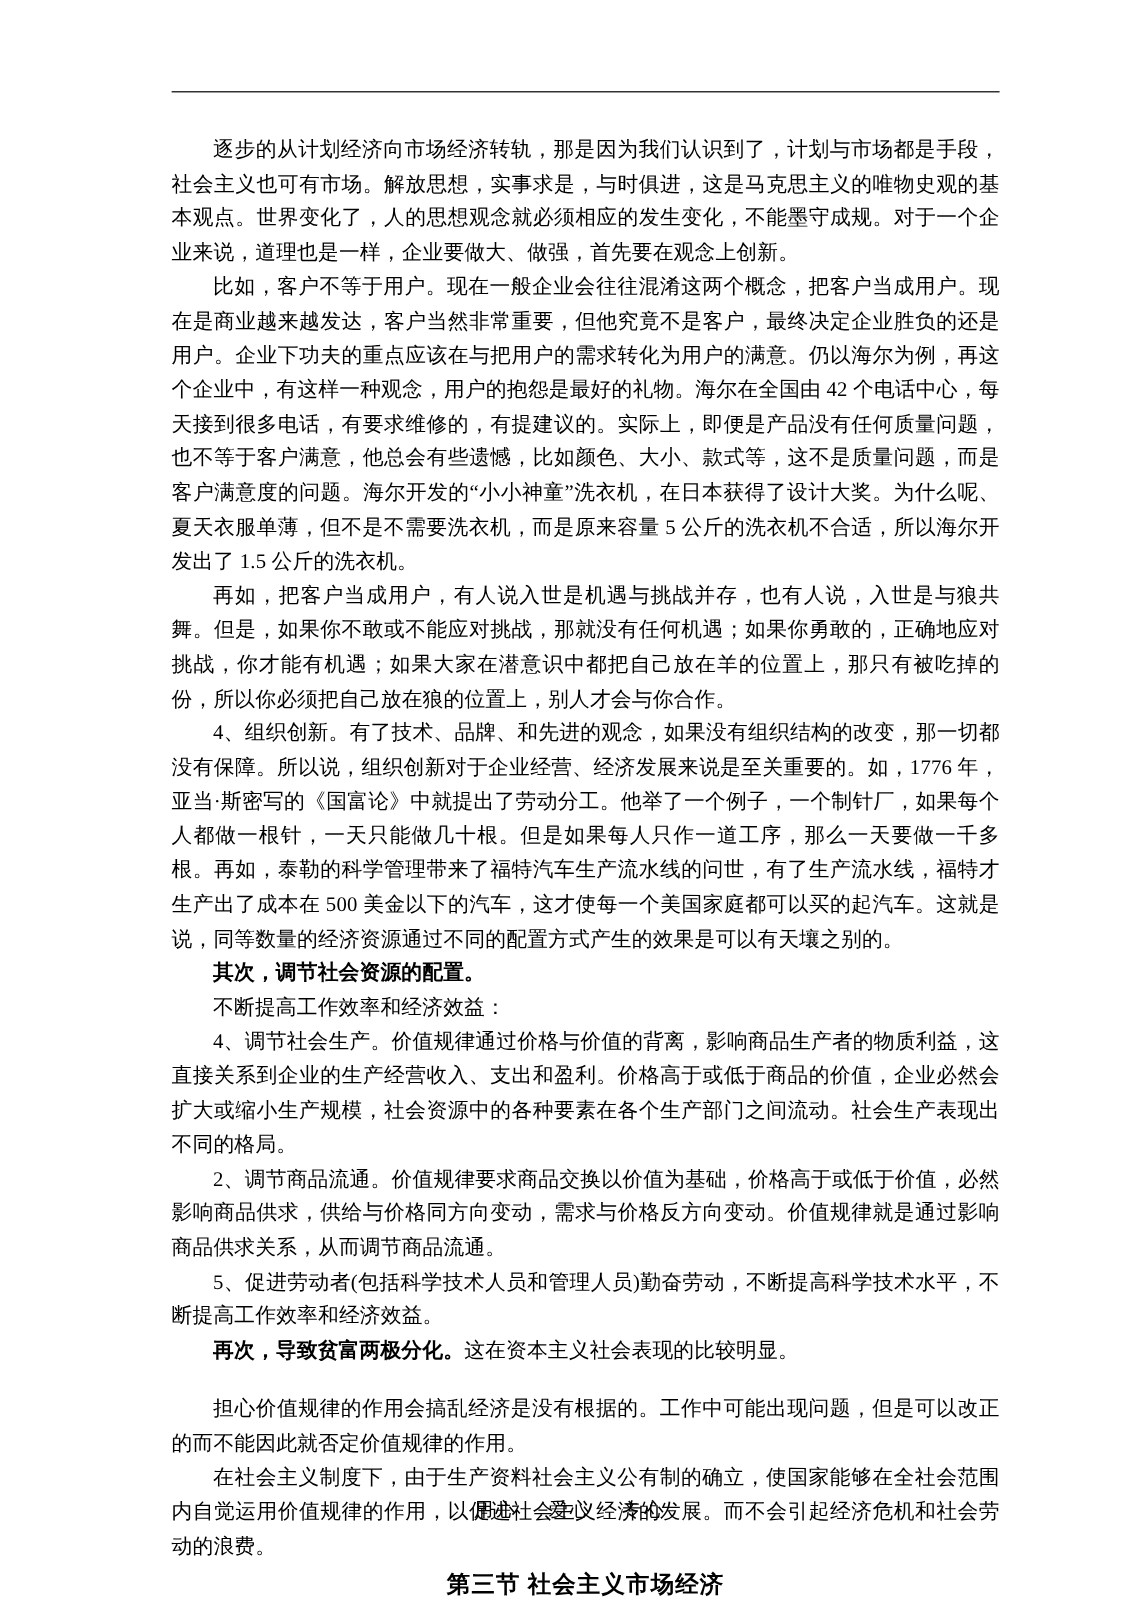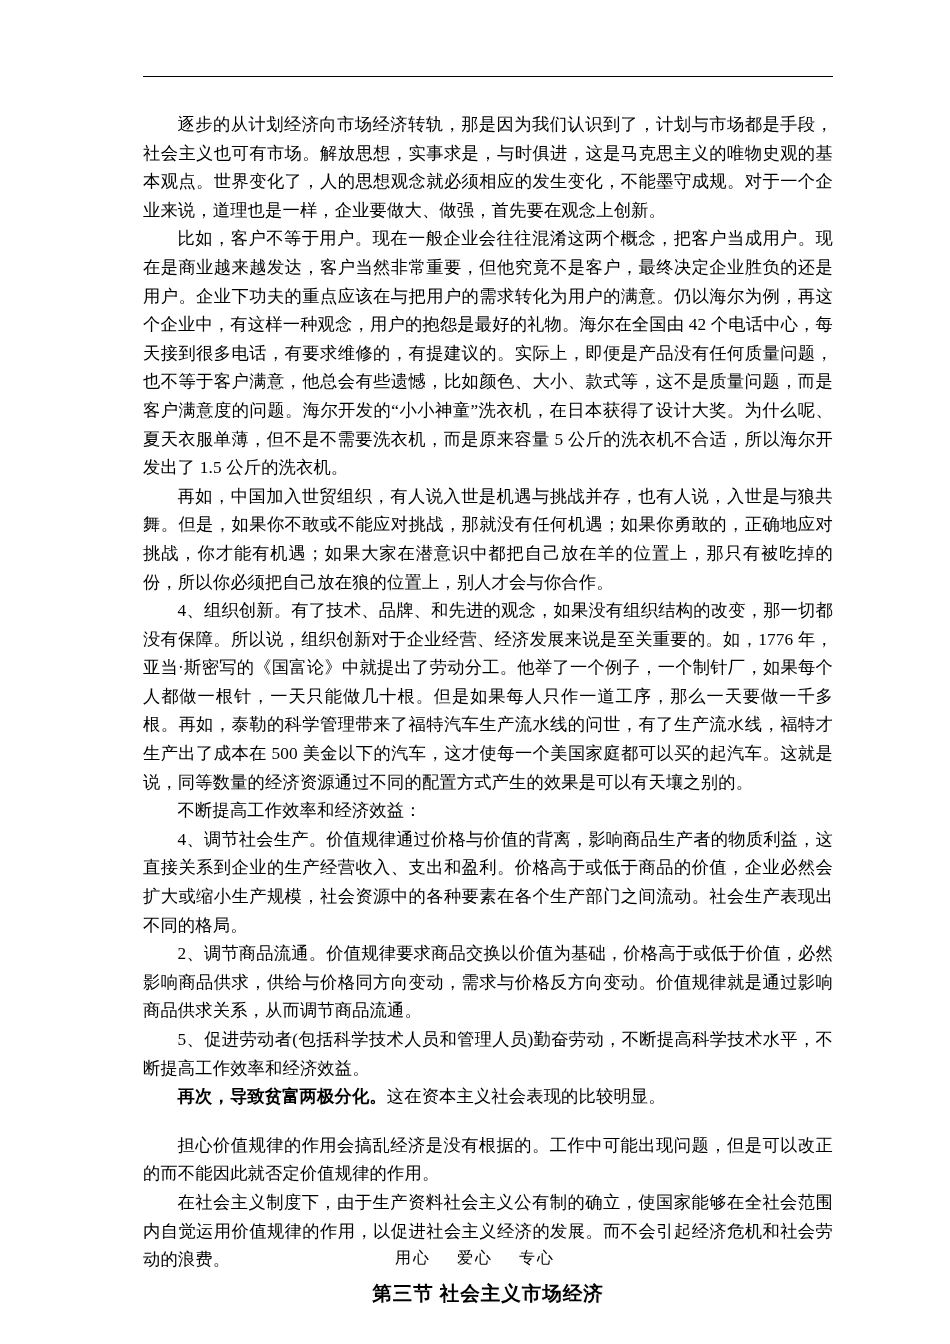--- a/index.html
+++ b/index.html
@@ -76,22 +76,23 @@
 <body>
 
 <div class="page">
 
   <div class="content">
 
     <div class="top-rule"></div>
 
     <p class="indent">逐步的从计划经济向市场经济转轨，那是因为我们认识到了，计划与市场都是手段，社会主义也可有市场。解放思想，实事求是，与时俱进，这是马克思主义的唯物史观的基本观点。世界变化了，人的思想观念就必须相应的发生变化，不能墨守成规。对于一个企业来说，道理也是一样，企业要做大、做强，首先要在观念上创新。</p>
     <p class="indent">比如，客户不等于用户。现在一般企业会往往混淆这两个概念，把客户当成用户。现在是商业越来越发达，客户当然非常重要，但他究竟不是客户，最终决定企业胜负的还是用户。企业下功夫的重点应该在与把用户的需求转化为用户的满意。仍以海尔为例，再这个企业中，有这样一种观念，用户的抱怨是最好的礼物。海尔在全国由 42 个电话中心，每天接到很多电话，有要求维修的，有提建议的。实际上，即便是产品没有任何质量问题，也不等于客户满意，他总会有些遗憾，比如颜色、大小、款式等，这不是质量问题，而是客户满意度的问题。海尔开发的“小小神童”洗衣机，在日本获得了设计大奖。为什么呢、夏天衣服单薄，但不是不需要洗衣机，而是原来容量 5 公斤的洗衣机不合适，所以海尔开发出了 1.5 公斤的洗衣机。</p>
-    <p class="indent">再如，中国加入世贸组织，有人说入世是机遇与挑战并存，也有人说，入世是与狼共舞。但是，如果你不敢或不能应对挑战，那就没有任何机遇；如果你勇敢的，正确地应对挑战，你才能有机遇；如果大家在潜意识中都把自己放在羊的位置上，那只有被吃掉的份，所以你必须把自己放在狼的位置上，别人才会与你合作。</p>
+    <p class="indent">再如，把客户当成用户，有人说入世是机遇与挑战并存，也有人说，入世是与狼共舞。但是，如果你不敢或不能应对挑战，那就没有任何机遇；如果你勇敢的，正确地应对挑战，你才能有机遇；如果大家在潜意识中都把自己放在羊的位置上，那只有被吃掉的份，所以你必须把自己放在狼的位置上，别人才会与你合作。</p>
     <p class="indent">4、组织创新。有了技术、品牌、和先进的观念，如果没有组织结构的改变，那一切都没有保障。所以说，组织创新对于企业经营、经济发展来说是至关重要的。如，1776 年，亚当·斯密写的《国富论》中就提出了劳动分工。他举了一个例子，一个制针厂，如果每个人都做一根针，一天只能做几十根。但是如果每人只作一道工序，那么一天要做一千多根。再如，泰勒的科学管理带来了福特汽车生产流水线的问世，有了生产流水线，福特才生产出了成本在 500 美金以下的汽车，这才使每一个美国家庭都可以买的起汽车。这就是说，同等数量的经济资源通过不同的配置方式产生的效果是可以有天壤之别的。</p>
+    <p class="indent bold">其次，调节社会资源的配置。</p>
     <p class="indent">不断提高工作效率和经济效益：</p>
     <p class="indent">4、调节社会生产。价值规律通过价格与价值的背离，影响商品生产者的物质利益，这直接关系到企业的生产经营收入、支出和盈利。价格高于或低于商品的价值，企业必然会扩大或缩小生产规模，社会资源中的各种要素在各个生产部门之间流动。社会生产表现出不同的格局。</p>
     <p class="indent">2、调节商品流通。价值规律要求商品交换以价值为基础，价格高于或低于价值，必然影响商品供求，供给与价格同方向变动，需求与价格反方向变动。价值规律就是通过影响商品供求关系，从而调节商品流通。</p>
     <p class="indent">5、促进劳动者(包括科学技术人员和管理人员)勤奋劳动，不断提高科学技术水平，不断提高工作效率和经济效益。</p>
     <p class="indent"><span class="run-bold-lead">再次，导致贫富两极分化。</span><span>这在资本主义社会表现的比较明显。</span></p>
 
     <div class="blank-line"></div>
 
     <p class="indent">担心价值规律的作用会搞乱经济是没有根据的。工作中可能出现问题，但是可以改正的而不能因此就否定价值规律的作用。</p>
     <p class="indent">在社会主义制度下，由于生产资料社会主义公有制的确立，使国家能够在全社会范围内自觉运用价值规律的作用，以促进社会主义经济的发展。而不会引起经济危机和社会劳动的浪费。</p>

